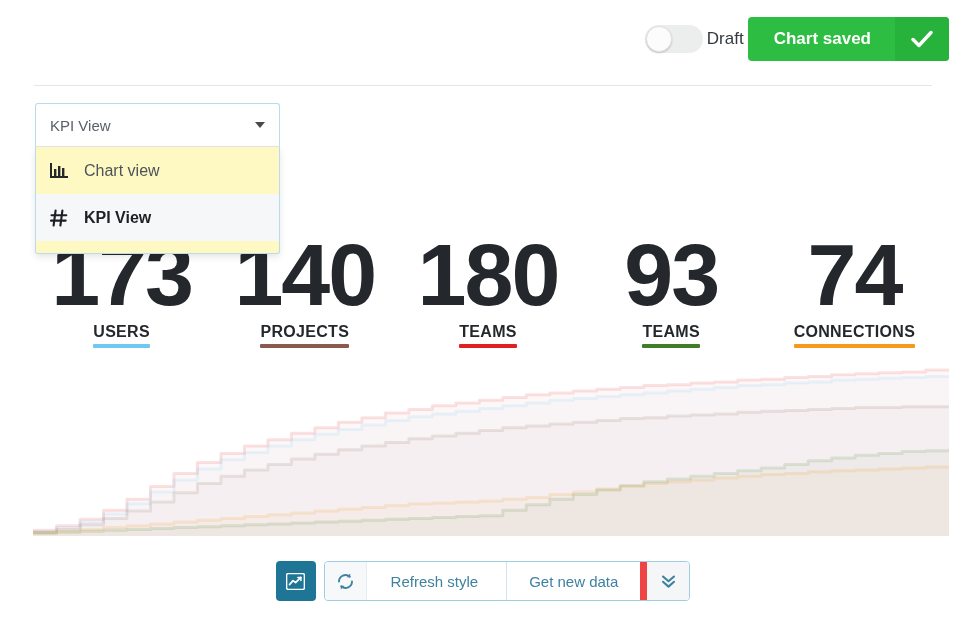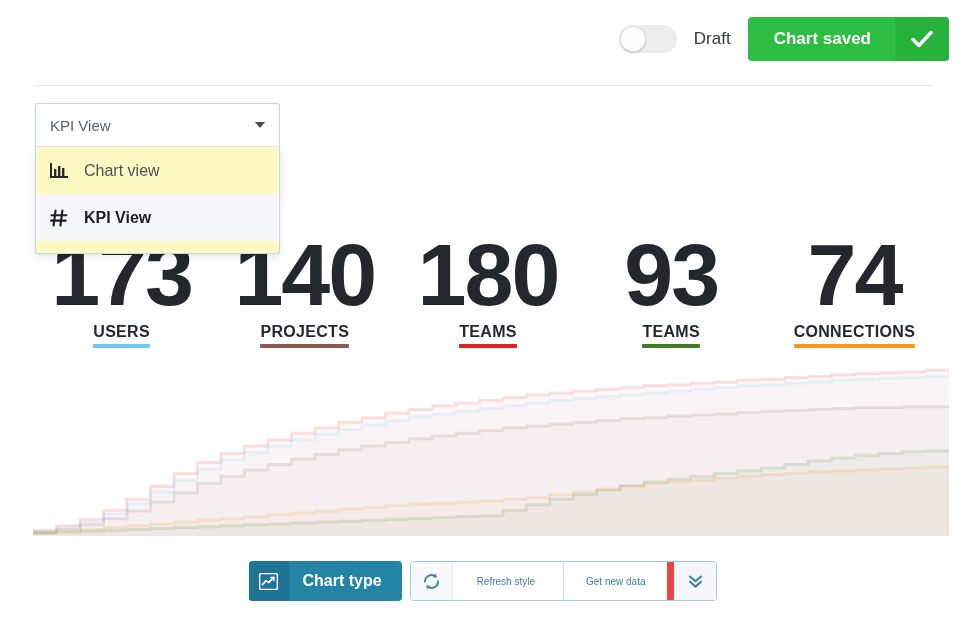--- a/index.html
+++ b/index.html
@@ -15,21 +15,21 @@
   .header {
     position: absolute; left: 0; top: 0; width: 966px; height: 86px;
   }
   .page-title {
     position: absolute; left: 34px; top: 18px;
     font-size: 25px; font-weight: bold; color: #f78e6b;
     letter-spacing: -0.2px;
   }
   .header-right {
     position: absolute; right: 17px; top: 17px;
-    display: flex; align-items: center; gap: 17px;
+    display: flex; align-items: center; gap: 4px;
   }
   .toggle {
     width: 58px; height: 28px; border-radius: 14px;
     background: #eceded; position: relative; cursor: pointer;
     flex: 0 0 auto;
   }
   .toggle .knob {
     position: absolute; left: 1px; top: 1px;
     width: 26px; height: 26px; border-radius: 50%;
     background: #fcfcfc; border: 1px solid #e2e2e2;
@@ -133,21 +133,21 @@
     display: flex; align-items: center; padding: 0 20px 0 14px;
     color: #fff; font-size: 16px; font-weight: bold; white-space: nowrap;
   }
   .btn-group {
     display: flex; align-items: stretch; height: 40px;
     border: 1px solid #9fcde0; border-radius: 4px; overflow: hidden;
     background: #fff;
   }
   .bg-seg {
     display: flex; align-items: center; cursor: pointer;
-    background: #fff; color: #3e81a0; font-size: 10px;
+    background: #fff; color: #3e81a0; font-size: 15px;
     white-space: nowrap;
   }
   .bg-seg.iconseg {
     width: 42px; justify-content: center; background: #f7f8f9;
     border-right: 1px solid #e3eef4;
   }
   .bg-seg.refresh { padding: 0 28px 0 24px; border-right: 1px solid #cfe4ee; }
   .bg-seg.newdata { padding: 0 22px; border-right: 7px solid #ef4444; }
   .bg-seg.chev { width: 42px; justify-content: center; background: #f5f6f7; }
 </style>
@@ -262,21 +262,20 @@
 
   <div class="toolbar">
     <div class="btn-charttype">
       <span class="ic">
         <svg width="19" height="17" viewBox="0 0 19 17" aria-hidden="true">
           <rect x="0.6" y="0.6" width="17.8" height="15.8" rx="1.6" fill="none" stroke="#ffffff" stroke-width="1.5"></rect>
           <path d="M3.5 11.6 L7 7.6 L9.6 9.6 L14.8 4.4" fill="none" stroke="#ffffff" stroke-width="1.7" stroke-linecap="round" stroke-linejoin="round"></path>
           <path d="M11.8 4.4 L14.9 4.4 L14.9 7.4" fill="none" stroke="#ffffff" stroke-width="1.5" stroke-linecap="round" stroke-linejoin="round"></path>
         </svg>
       </span>
-      <span class="lbl">Chart type</span>
     </div>
 
     <div class="btn-group">
       <div class="bg-seg iconseg">
         <svg width="19" height="19" viewBox="0 0 19 19" aria-hidden="true">
           <path d="M3 9.5a6.5 6.5 0 0 1 10.8-4.8" fill="none" stroke="#3e81a0" stroke-width="1.9" stroke-linecap="round"></path>
           <path d="M16 9.5a6.5 6.5 0 0 1-10.8 4.8" fill="none" stroke="#3e81a0" stroke-width="1.9" stroke-linecap="round"></path>
           <path d="M14.2 1.6 L14.2 5.2 L10.6 5.2 Z" fill="#3e81a0"></path>
           <path d="M4.8 17.4 L4.8 13.8 L8.4 13.8 Z" fill="#3e81a0"></path>
         </svg>

